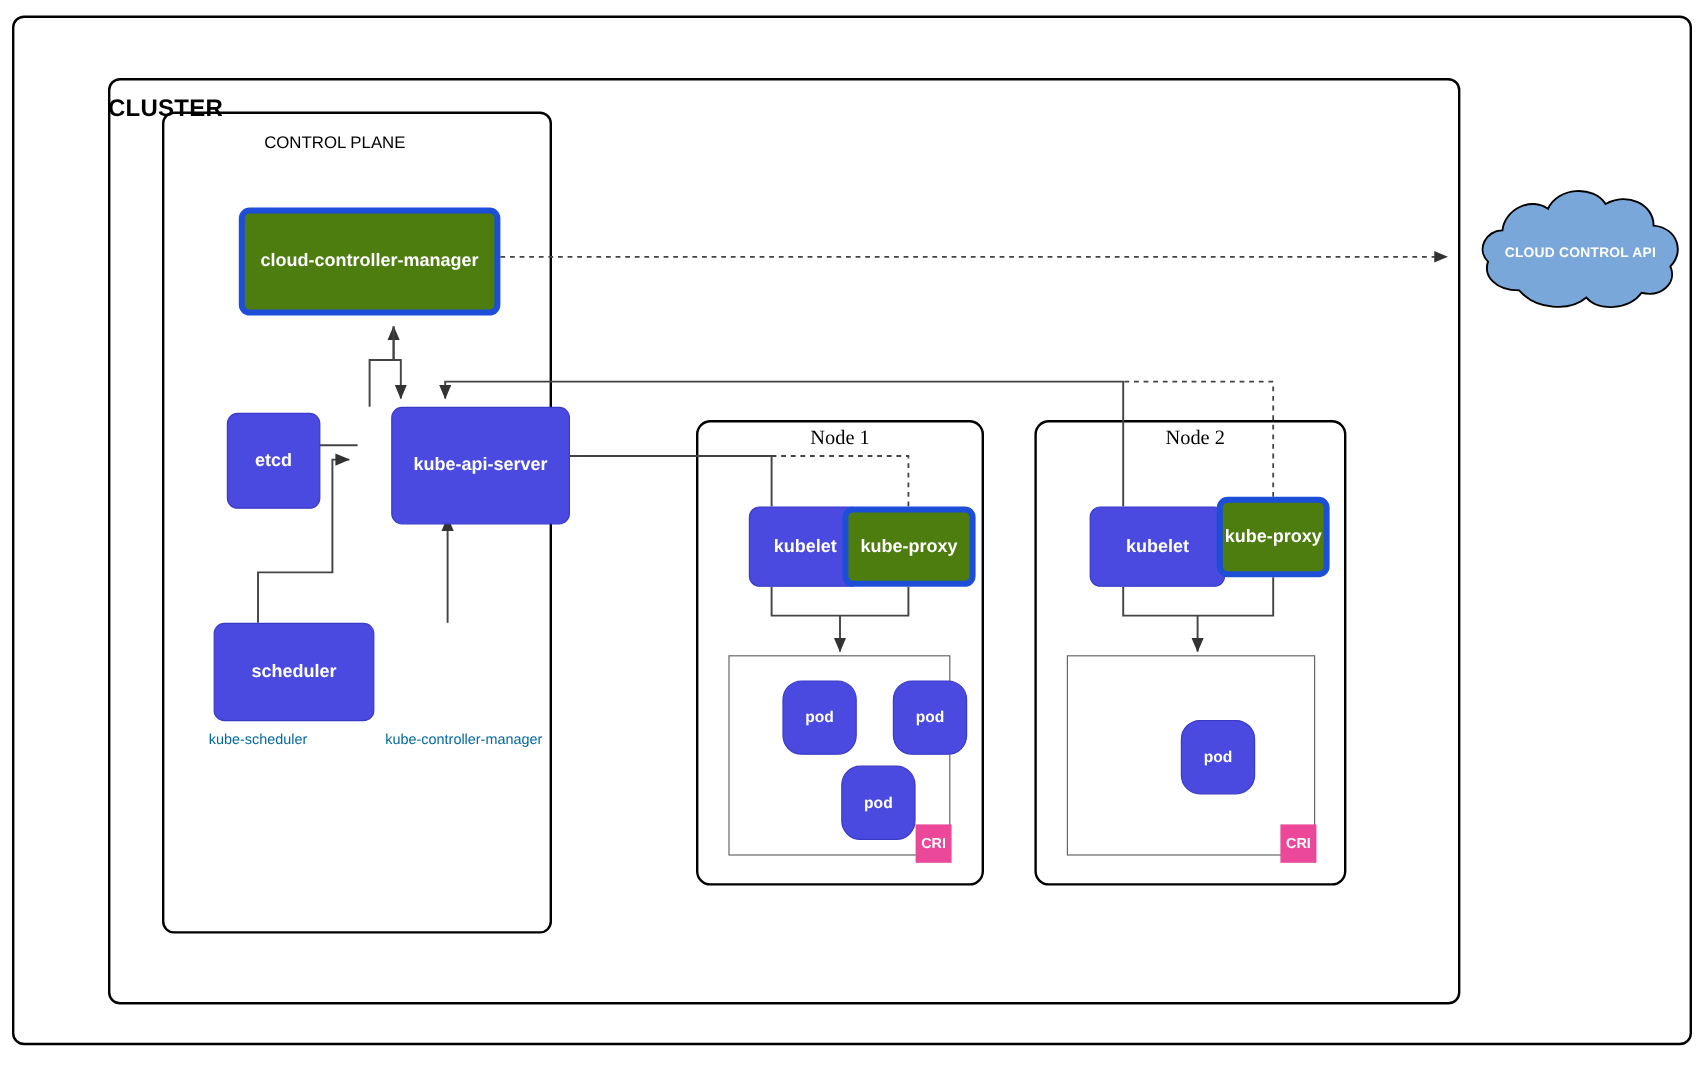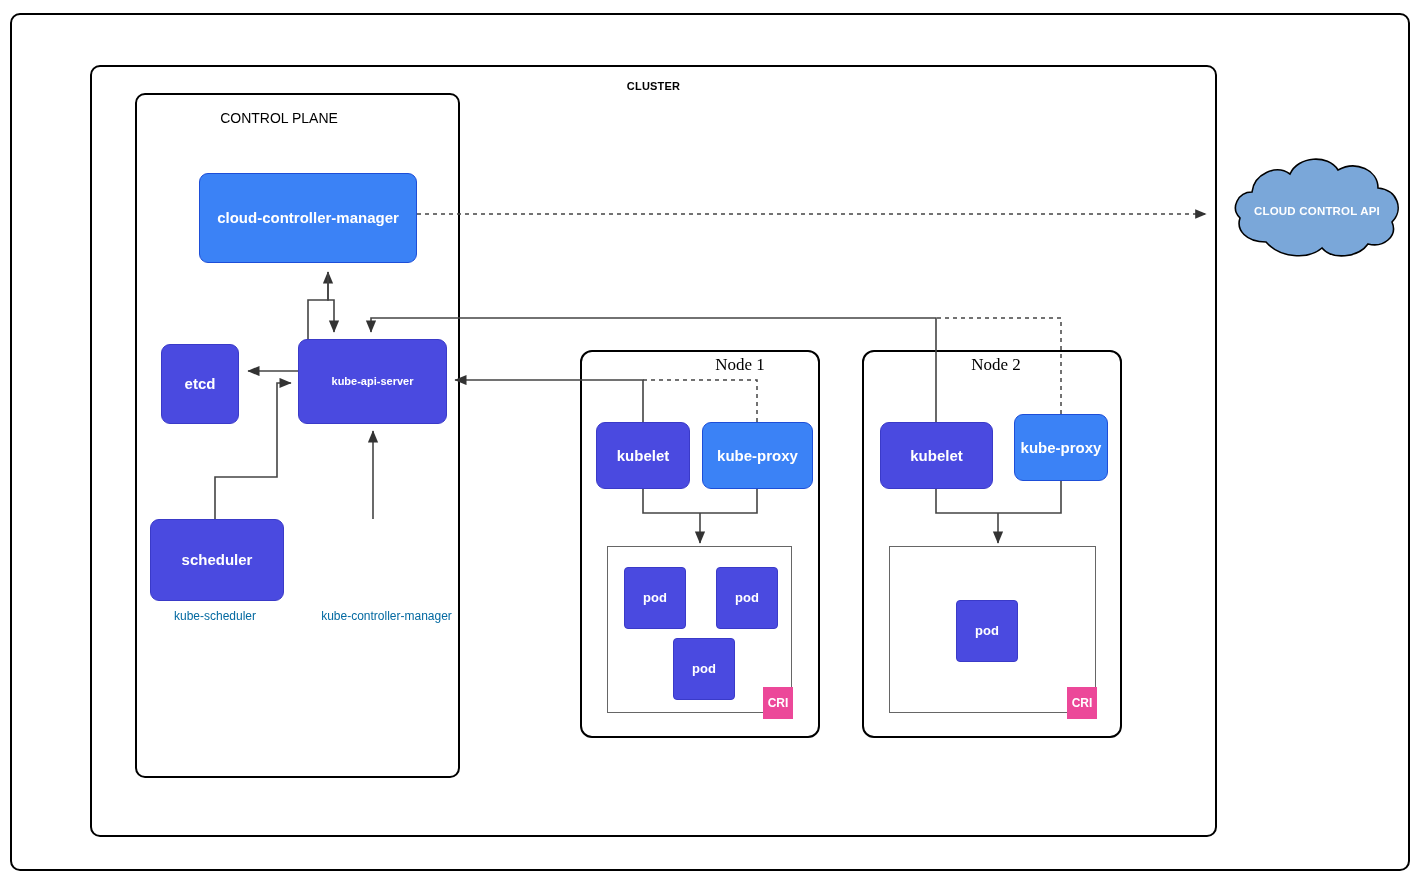--- a/index.html
+++ b/index.html
@@ -28,74 +28,73 @@
   .frame-cluster{ left: 90px;  top: 65px;  width: 1127px; height: 772px; }
   .frame-cp     { left: 135px; top: 93px;  width: 325px;  height: 685px; }
   .frame-node   { border-width: 2px; border-radius: 12px; }
   .frame-node1  { left: 580px; top: 350px; width: 240px;  height: 388px; }
   .frame-node2  { left: 862px; top: 350px; width: 260px;  height: 388px; }
 
   
   .title-cluster {
     position: absolute;
     left: 90px; top: 80px; width: 1127px;
-    text-align: center;
-    font-size: 11px;
+    font-size: 20px;
     font-weight: bold;
     color: #000000;
     letter-spacing: .2px;
   }
   .title-cp {
     position: absolute;
     left: 135px; top: 110px; width: 288px;
     text-align: center;
     font-size: 14px;
     font-weight: normal;
     color: #000000;
   }
   .title-node {
     position: absolute;
     font-family: "Liberation Serif", serif;
     font-size: 17px;
     color: #000000;
     text-align: center;
   }
-  .title-node1 { left: 580px; top: 355px; width: 240px; padding-left: 40px; }
+  .title-node1 { left: 580px; top: 355px; width: 240px; }
   .title-node2 { left: 862px; top: 355px; width: 268px; }
 
   
   .box {
     position: absolute;
     box-sizing: border-box;
     display: flex;
     align-items: center;
     justify-content: center;
     border-radius: 9px;
     font-weight: bold;
     color: #ffffff;
     text-align: center;
     line-height: 1.15;
     white-space: nowrap;
   }
-  .box-dark  { background: #4a4ae0; border: 1px solid #3a3ac8; }
-  .box-light { background: #3b82f6; border: 1px solid #1d4ed8; }
+  .box-dark  { background: #4a4ae0; border: 1px solid #3a3ac8; margin-left: 28px; }
+  .box-light { background: #4d7c0f; border: 5px solid #1d4ed8; }
 
   .b-ccm      { left: 199px; top: 173px; width: 218px; height: 90px;  font-size: 15px; }
   .b-etcd     { left: 161px; top: 344px; width: 78px;  height: 80px;  font-size: 15px; }
-  .b-api      { left: 298px; top: 339px; width: 149px;  height: 85px;  font-size: 11px; }
+  .b-api      { left: 298px; top: 339px; width: 149px;  height: 98px;  font-size: 15px; }
   .b-sched    { left: 150px; top: 519px; width: 134px; height: 82px;  font-size: 15px; }
   .b-ctrl     { left: 298px; top: 519px; width: 149px; height: 82px;  font-size: 15px; }
 
   .b-kubelet1 { left: 596px; top: 422px; width: 94px;  height: 67px;  font-size: 15px; }
   .b-proxy1   { left: 702px; top: 422px; width: 111px; height: 67px;  font-size: 15px; }
   .b-kubelet2 { left: 880px; top: 422px; width: 113px; height: 67px;  font-size: 15px; }
   .b-proxy2   { left: 1014px;top: 414px; width: 94px;  height: 67px;  font-size: 15px; }
 
   .b-pod {
-    border-radius: 4px;
+    border-radius: 16px;
     font-size: 13px;
   }
   .b-pod1a { left: 624px; top: 567px; width: 62px; height: 62px; }
   .b-pod1b { left: 716px; top: 567px; width: 62px; height: 62px; }
   .b-pod1c { left: 673px; top: 638px; width: 62px; height: 62px; }
   .b-pod2a { left: 956px; top: 600px; width: 62px; height: 62px; }
 
   
   .caption {
     position: absolute;

